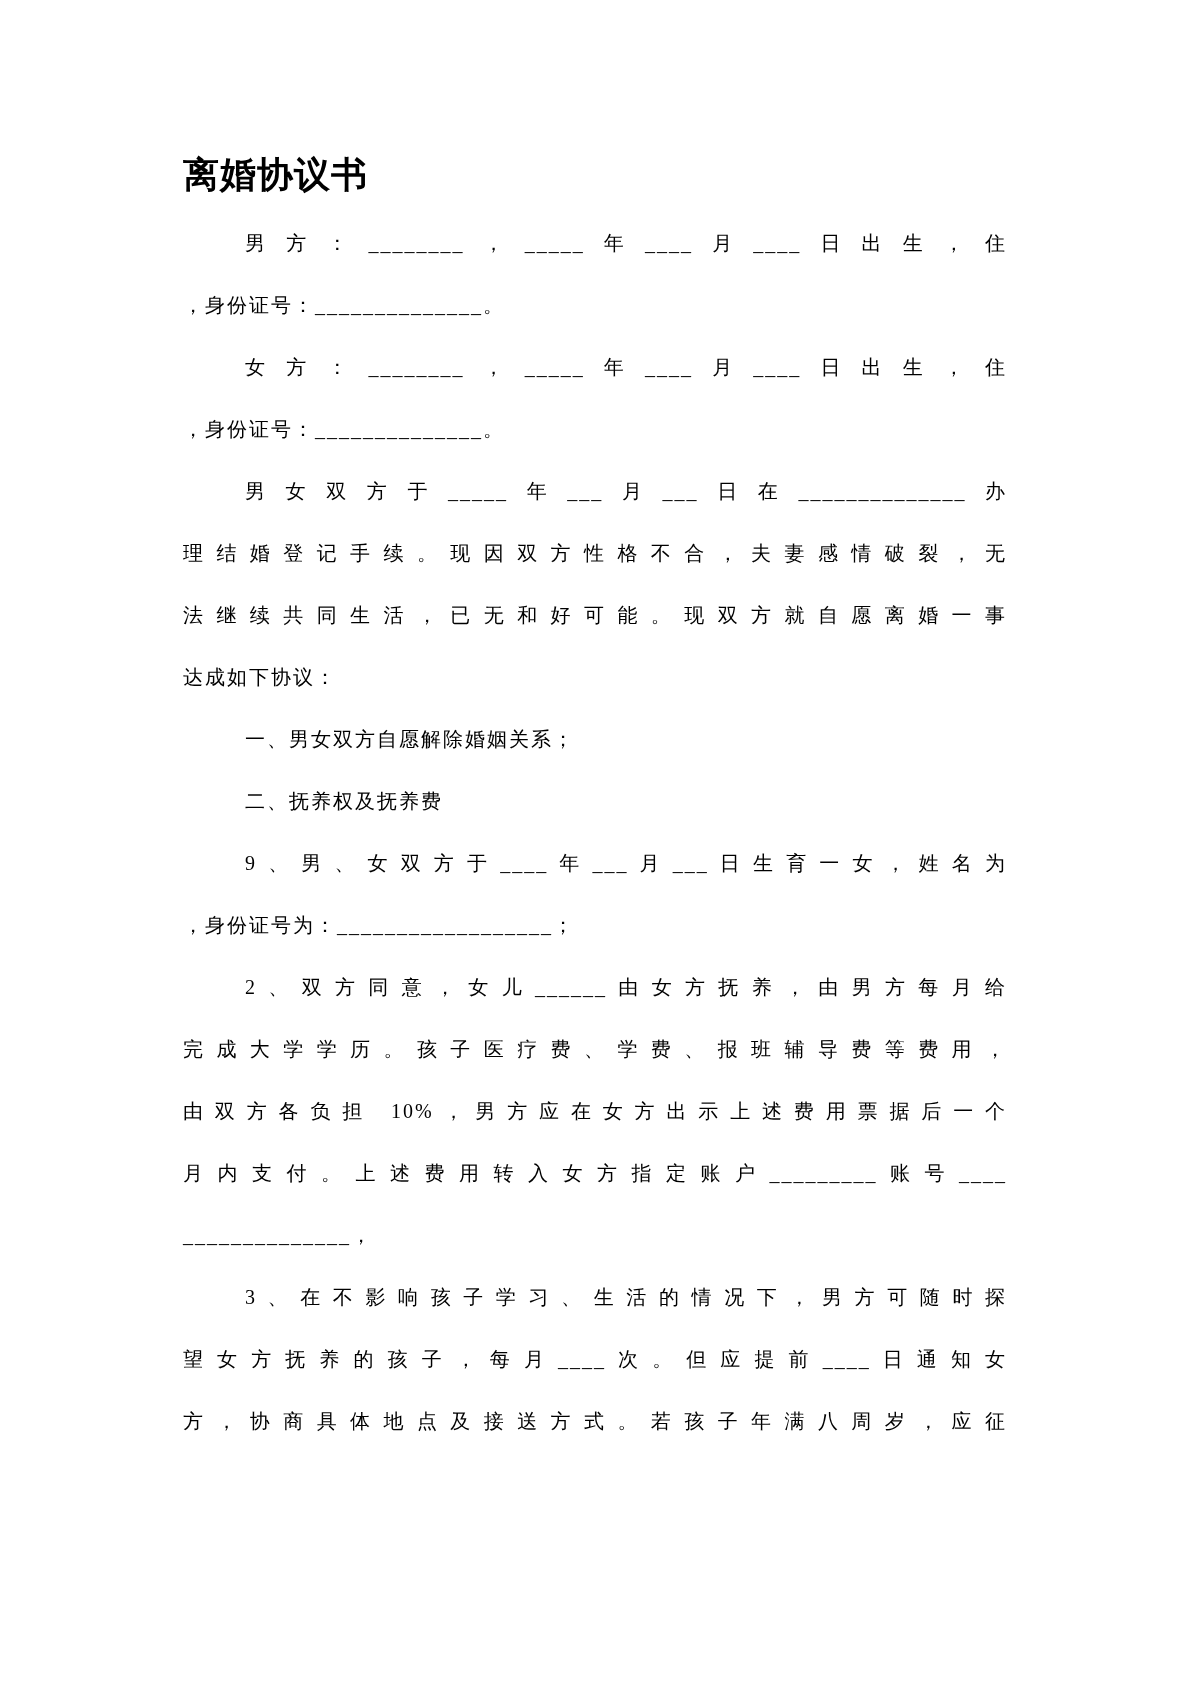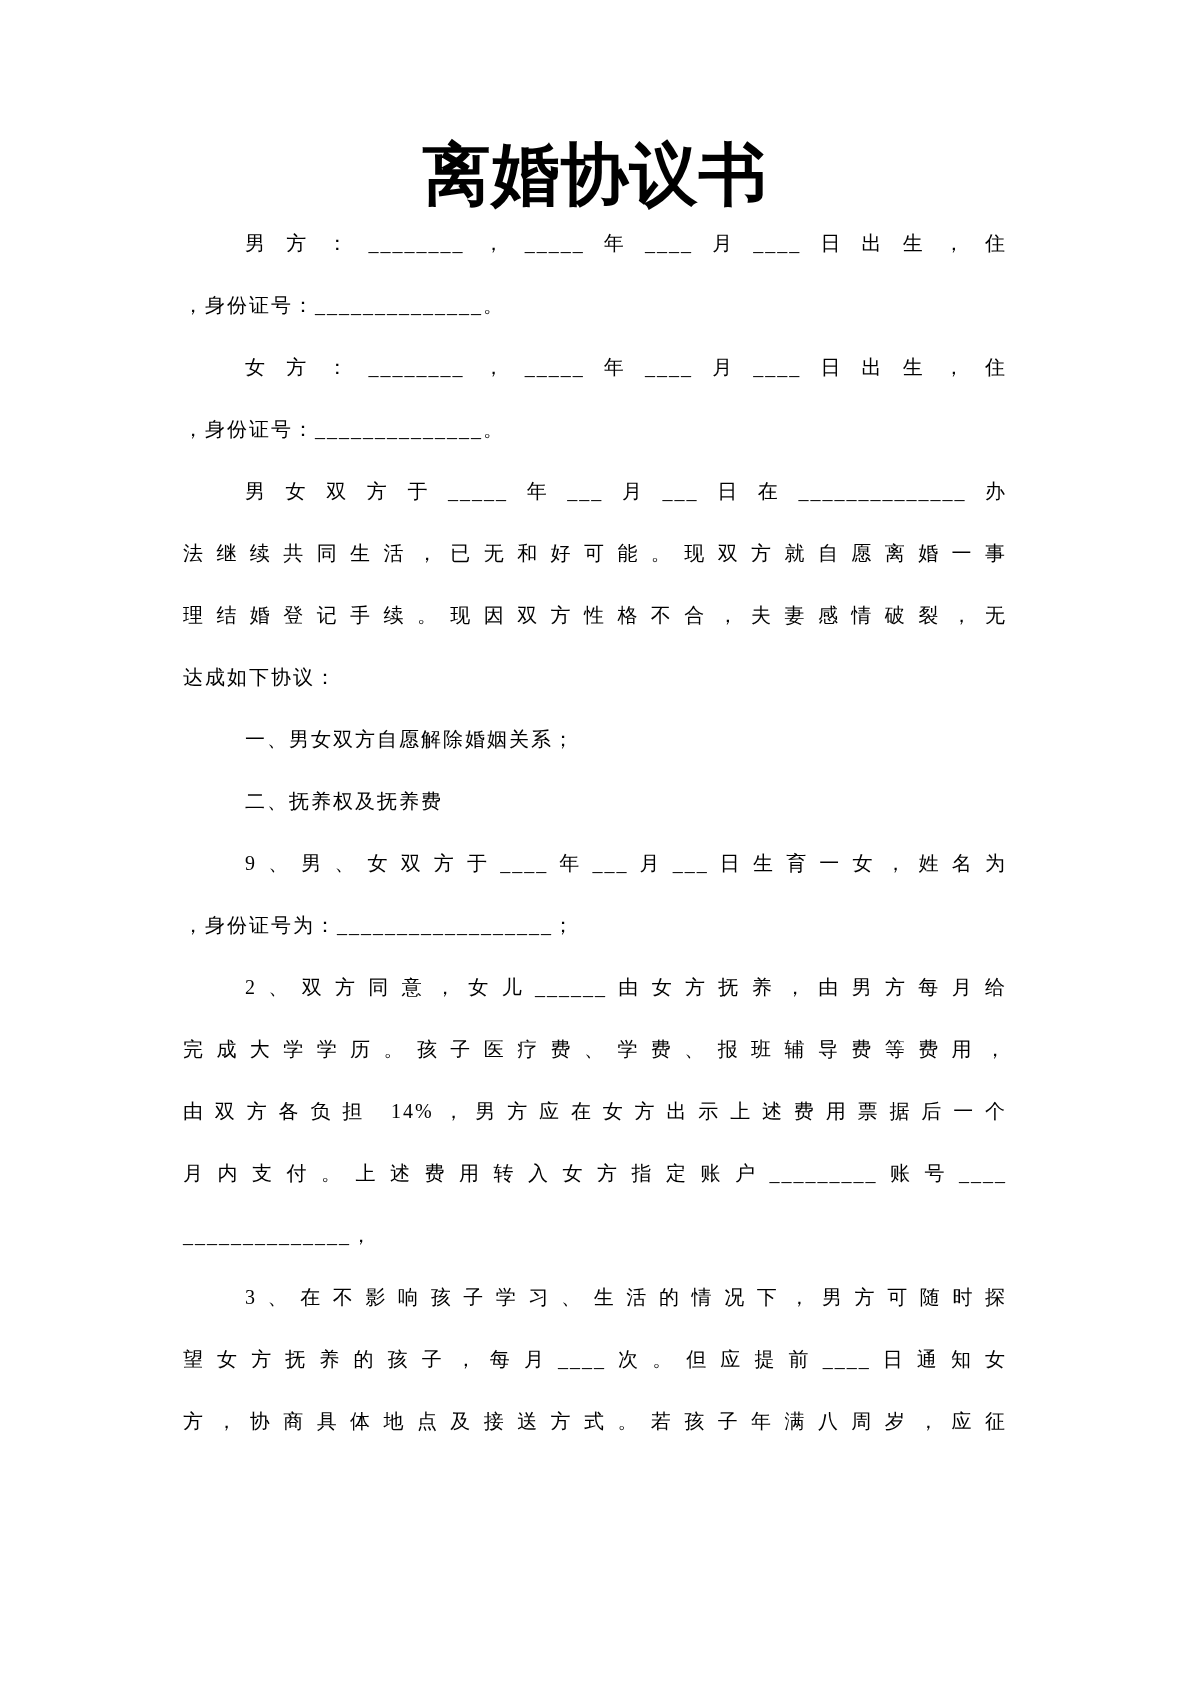--- a/index.html
+++ b/index.html
@@ -19,22 +19,21 @@
   .content {
     position: absolute;
     left: 183px;
     top: 0;
     width: 824px;
   }
   .doc-title {
     margin-top: 138px;
     height: 74px;
     line-height: 74px;
-    text-align: center;
-    font-size: 68px;
+    font-size: 36px;
     font-weight: bold;
     letter-spacing: 1px;
     white-space: nowrap;
   }
   .body-lines {
     width: 824px;
   }
   .ln {
     height: 62px;
     line-height: 62px;
@@ -57,30 +56,30 @@
 
 <div class="page">
   <div class="content">
     <div class="doc-title">离婚协议书</div>
     <div class="body-lines">
       <div class="ln ind just">男方：________，_____年____月____日出生，住</div>
       <div class="ln">，身份证号：______________。</div>
       <div class="ln ind just">女方：________，_____年____月____日出生，住</div>
       <div class="ln">，身份证号：______________。</div>
       <div class="ln ind just">男女双方于_____年___月___日在______________办</div>
+      <div class="ln just">理结婚登记手续。现因双方性格不合，夫妻感情破裂，无</div>
       <div class="ln just">法继续共同生活，已无和好可能。现双方就自愿离婚一事</div>
-      <div class="ln just">理结婚登记手续。现因双方性格不合，夫妻感情破裂，无</div>
       <div class="ln">达成如下协议：</div>
       <div class="ln ind">一、男女双方自愿解除婚姻关系；</div>
       <div class="ln ind">二、抚养权及抚养费</div>
       <div class="ln ind just">9、男、女双方于____年___月___日生育一女，姓名为</div>
       <div class="ln">，身份证号为：__________________；</div>
       <div class="ln ind just">2、双方同意，女儿______由女方抚养，由男方每月给</div>
       <div class="ln just">完成大学学历。孩子医疗费、学费、报班辅导费等费用，</div>
-      <div class="ln just">由双方各负担 14%，男方应在女方出示上述费用票据后一个</div>
+      <div class="ln just">由双方各负担 10%，男方应在女方出示上述费用票据后一个</div>
       <div class="ln just">月内支付。上述费用转入女方指定账户_________账号____</div>
       <div class="ln">______________，</div>
       <div class="ln ind just">3、在不影响孩子学习、生活的情况下，男方可随时探</div>
       <div class="ln just">望女方抚养的孩子，每月____次。但应提前____日通知女</div>
       <div class="ln just">方，协商具体地点及接送方式。若孩子年满八周岁，应征</div>
     </div>
   </div>
 </div>
 
 </body></html>

